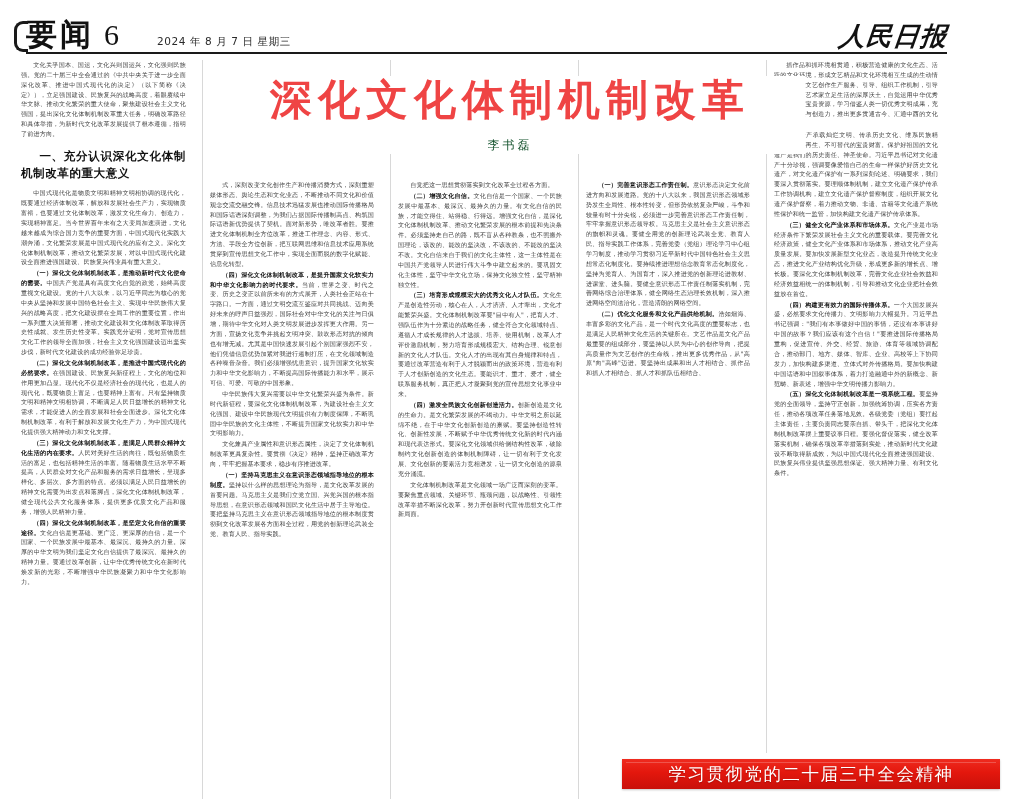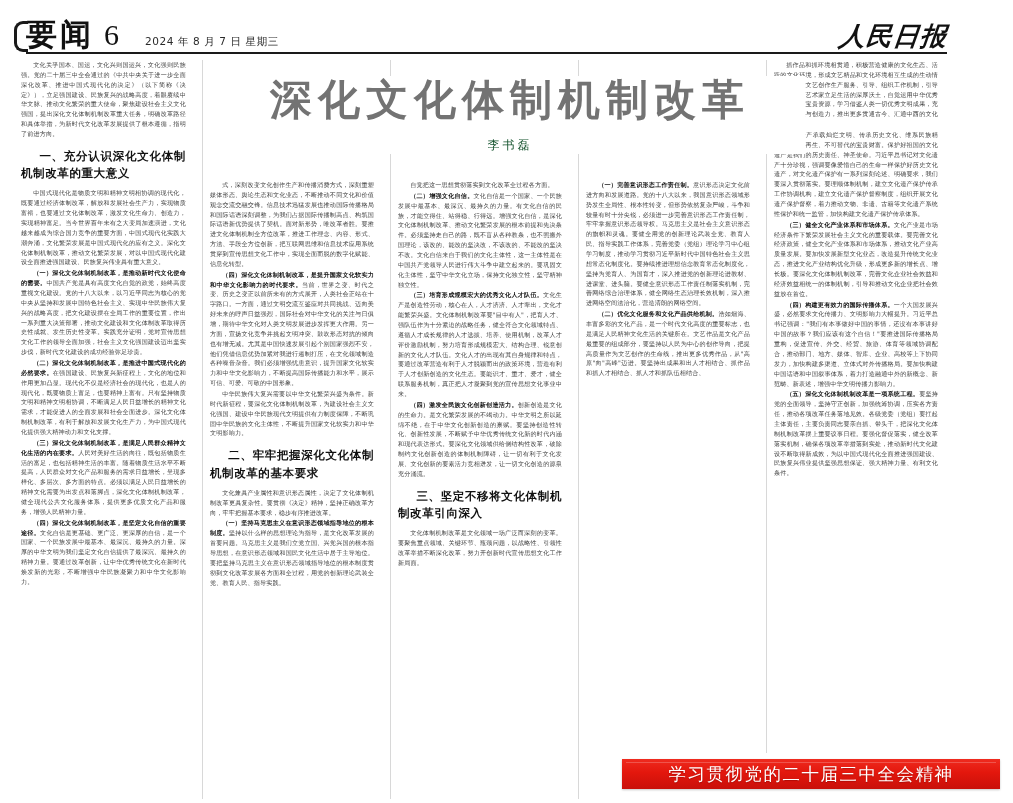--- a/index.html
+++ b/index.html
@@ -64,21 +64,21 @@
     font-size: 30px;
     font-weight: normal;
     color: #111;
     line-height: 1;
   }
 
   .masthead-date {
     font-size: 10.5px;
     color: #2a2a2a;
     letter-spacing: 0.6px;
-    margin-left: 16px;
+    margin-left: 28px;
     padding-bottom: 4px;
     white-space: nowrap;
   }
 
   .masthead-spacer { flex: 1; }
 
   .masthead-logo {
     font-family: "DejaVu Serif", serif;
     font-size: 26px;
     font-weight: bold;
@@ -107,21 +107,21 @@
     text-align: center;
     z-index: 5;
     background: #fff;
   }
 
   .headline {
     font-family: "DejaVu Sans", sans-serif;
     font-weight: bold;
     font-size: 42px;
     letter-spacing: 6px;
-    color: #737373;
+    color: #ef4444;
     line-height: 1.12;
     white-space: nowrap;
   }
 
   .byline {
     margin-top: 14px;
     font-family: "DejaVu Serif", serif;
     font-size: 12px;
     letter-spacing: 3px;
     color: #14532d;
@@ -258,33 +258,31 @@
           <p class="sub"><span class="subt">（三）深化文化体制机制改革，是满足人民群众精神文化生活的内在要求。</span>人民对美好生活的向往，既包括物质生活的富足，也包括精神生活的丰富。随着物质生活水平不断提高，人民群众对文化产品和服务的需求日益增长，呈现多样化、多层次、多方面的特点。必须以满足人民日益增长的精神文化需要为出发点和落脚点，深化文化体制机制改革，健全现代公共文化服务体系，提供更多优质文化产品和服务，增强人民精神力量。</p>
           <p class="sub"><span class="subt">（四）深化文化体制机制改革，是坚定文化自信的重要途径。</span>文化自信是更基础、更广泛、更深厚的自信，是一个国家、一个民族发展中最基本、最深沉、最持久的力量。深厚的中华文明为我们坚定文化自信提供了最深沉、最持久的精神力量。要通过改革创新，让中华优秀传统文化在新时代焕发新的光彩，不断增强中华民族凝聚力和中华文化影响力。</p>
         </div>
       </div>
     <div class="col">
         <div class="head-spacer-1"></div>
         <div class="col-inner">
           <p class="body">式，深刻改变文化创作生产和传播消费方式，深刻重塑媒体形态、舆论生态和文化业态，不断推动不同文化和价值观念交流交融交锋。信息技术迅猛发展也推动国际传播格局和国际话语深刻调整，为我们占据国际传播制高点、构筑国际话语新优势提供了契机。面对新形势，唯改革者胜。要推进文化体制机制全方位改革，推进工作理念、内容、形式、方法、手段全方位创新，把互联网思维和信息技术应用系统贯穿到宣传思想文化工作中，实现全面而脱的数字化赋能、信息化转型。</p>
           <p class="sub"><span class="subt">（四）深化文化体制机制改革，是提升国家文化软实力和中华文化影响力的时代要求。</span>当前，世界之变、时代之变、历史之变正以前所未有的方式展开，人类社会正站在十字路口。一方面，通过文明交流互鉴应对共同挑战、迈向美好未来的呼声日益强烈，国际社会对中华文化的关注与日俱增，期待中华文化对人类文明发展进步发挥更大作用。另一方面，宣扬文化竞争并挑起文明冲突、鼓吹形态对抗的倾向也有增无减。尤其是中国快速发展引起个别国家强烈不安，他们凭借信息优势加紧对我进行遏制打压，在文化领域制造各种噪音杂音。我们必须增强忧患意识，提升国家文化软实力和中华文化影响力，不断提高国际传播能力和水平，展示可信、可爱、可敬的中国形象。</p>
           <p class="body">中华民族伟大复兴需要以中华文化繁荣兴盛为条件。新时代新征程，要深化文化体制机制改革，为建设社会主义文化强国、建设中华民族现代文明提供有力制度保障，不断巩固中华民族的文化主体性，不断提升国家文化软实力和中华文明影响力。</p>
-          <h2 class="sec">二、牢牢把握深化文化体制机制改革的基本要求</h2>
           <p class="body">文化兼具产业属性和意识形态属性，决定了文化体制机制改革更具复杂性。要贯彻《决定》精神，坚持正确改革方向，牢牢把握基本要求，稳步有序推进改革。</p>
           <p class="sub"><span class="subt">（一）坚持马克思主义在意识形态领域指导地位的根本制度。</span>坚持以什么样的思想理论为指导，是文化改革发展的首要问题。马克思主义是我们立党立国、兴党兴国的根本指导思想，在意识形态领域和国民文化生活中居于主导地位。要把坚持马克思主义在意识形态领域指导地位的根本制度贯彻到文化改革发展各方面和全过程，用党的创新理论武装全党、教育人民、指导实践。</p>
         </div>
       </div>
     <div class="col">
         <div class="head-spacer-2"></div>
         <div class="col-inner">
           <p class="body">自觉把这一思想贯彻落实到文化改革全过程各方面。</p>
           <p class="sub"><span class="subt">（二）增强文化自信。</span>文化自信是一个国家、一个民族发展中最基本、最深沉、最持久的力量。有文化自信的民族，才能立得住、站得稳、行得远。增强文化自信，是深化文化体制机制改革、推动文化繁荣发展的根本前提和先决条件。必须坚持走自己的路，既不盲从各种教条，也不照搬外国理论，该改的、能改的坚决改，不该改的、不能改的坚决不改。文化自信来自于我们的文化主体性，这一主体性是在中国共产党领导人民进行伟大斗争中建立起来的。要巩固文化主体性，坚守中华文化立场，保持文化独立性，坚守精神独立性。</p>
           <p class="sub"><span class="subt">（三）培育形成规模宏大的优秀文化人才队伍。</span>文化生产是创造性劳动，核心在人，人才济济、人才辈出，文化才能繁荣兴盛。文化体制机制改革要"目中有人"，把育人才、强队伍作为十分紧迫的战略任务，健全符合文化领域特点、遵循人才成长规律的人才选拔、培养、使用机制，改革人才评价激励机制，努力培育形成规模宏大、结构合理、锐意创新的文化人才队伍。文化人才的出现有其自身规律和特点，要通过改革营造有利于人才脱颖而出的政策环境，营造有利于人才创新创造的文化生态。要能识才、重才、爱才，健全联系服务机制，真正把人才凝聚到党的宣传思想文化事业中来。</p>
           <p class="sub"><span class="subt">（四）激发全民族文化创新创造活力。</span>创新创造是文化的生命力。是文化繁荣发展的不竭动力。中华文明之所以延绵不绝，在于中华文化创新创造的禀赋。要坚持创造性转化、创新性发展，不断赋予中华优秀传统文化新的时代内涵和现代表达形式。要深化文化领域供给侧结构性改革，破除制约文化创新创造的体制机制障碍，让一切有利于文化发展、文化创新的要素活力竞相迸发，让一切文化创造的源泉充分涌流。</p>
-          <h2 class="sec">三、坚定不移将文化体制机制改革引向深入</h2>
           <p class="body">文化体制机制改革是文化领域一场广泛而深刻的变革。要聚焦重点领域、关键环节、瓶颈问题，以战略性、引领性改革举措不断深化改革，努力开创新时代宣传思想文化工作新局面。</p>
         </div>
       </div>
     <div class="col">
         <div class="head-spacer-3"></div>
         <div class="col-inner">
           <p class="sub"><span class="subt">（一）完善意识形态工作责任制。</span>意识形态决定文化前进方向和发展道路。党的十八大以来，我国意识形态领域形势发生全局性、根本性转变，但形势依然复杂严峻，斗争和较量有时十分尖锐，必须进一步完善意识形态工作责任制，牢牢掌握意识形态领导权。马克思主义是社会主义意识形态的旗帜和灵魂。要健全用党的创新理论武装全党、教育人民、指导实践工作体系，完善党委（党组）理论学习中心组学习制度，推动学习贯彻习近平新时代中国特色社会主义思想常态化制度化。要持续推进理想信念教育常态化制度化，坚持为党育人、为国育才，深入推进党的创新理论进教材、进课堂、进头脑。要健全意识形态工作责任制落实机制，完善网络综合治理体系，健全网络生态治理长效机制，深入推进网络空间法治化，营造清朗的网络空间。</p>
           <p class="sub"><span class="subt">（二）优化文化服务和文化产品供给机制。</span>浩如烟海、丰富多彩的文化产品，是一个时代文化高度的重要标志，也是满足人民精神文化生活的关键所在。文艺作品是文化产品最重要的组成部分，要坚持以人民为中心的创作导向，把提高质量作为文艺创作的生命线，推出更多优秀作品，从"高原"向"高峰"迈进。要坚持出成果和出人才相结合、抓作品和抓人才相结合、抓人才和抓队伍相结合、</p>
         </div>
       </div>

